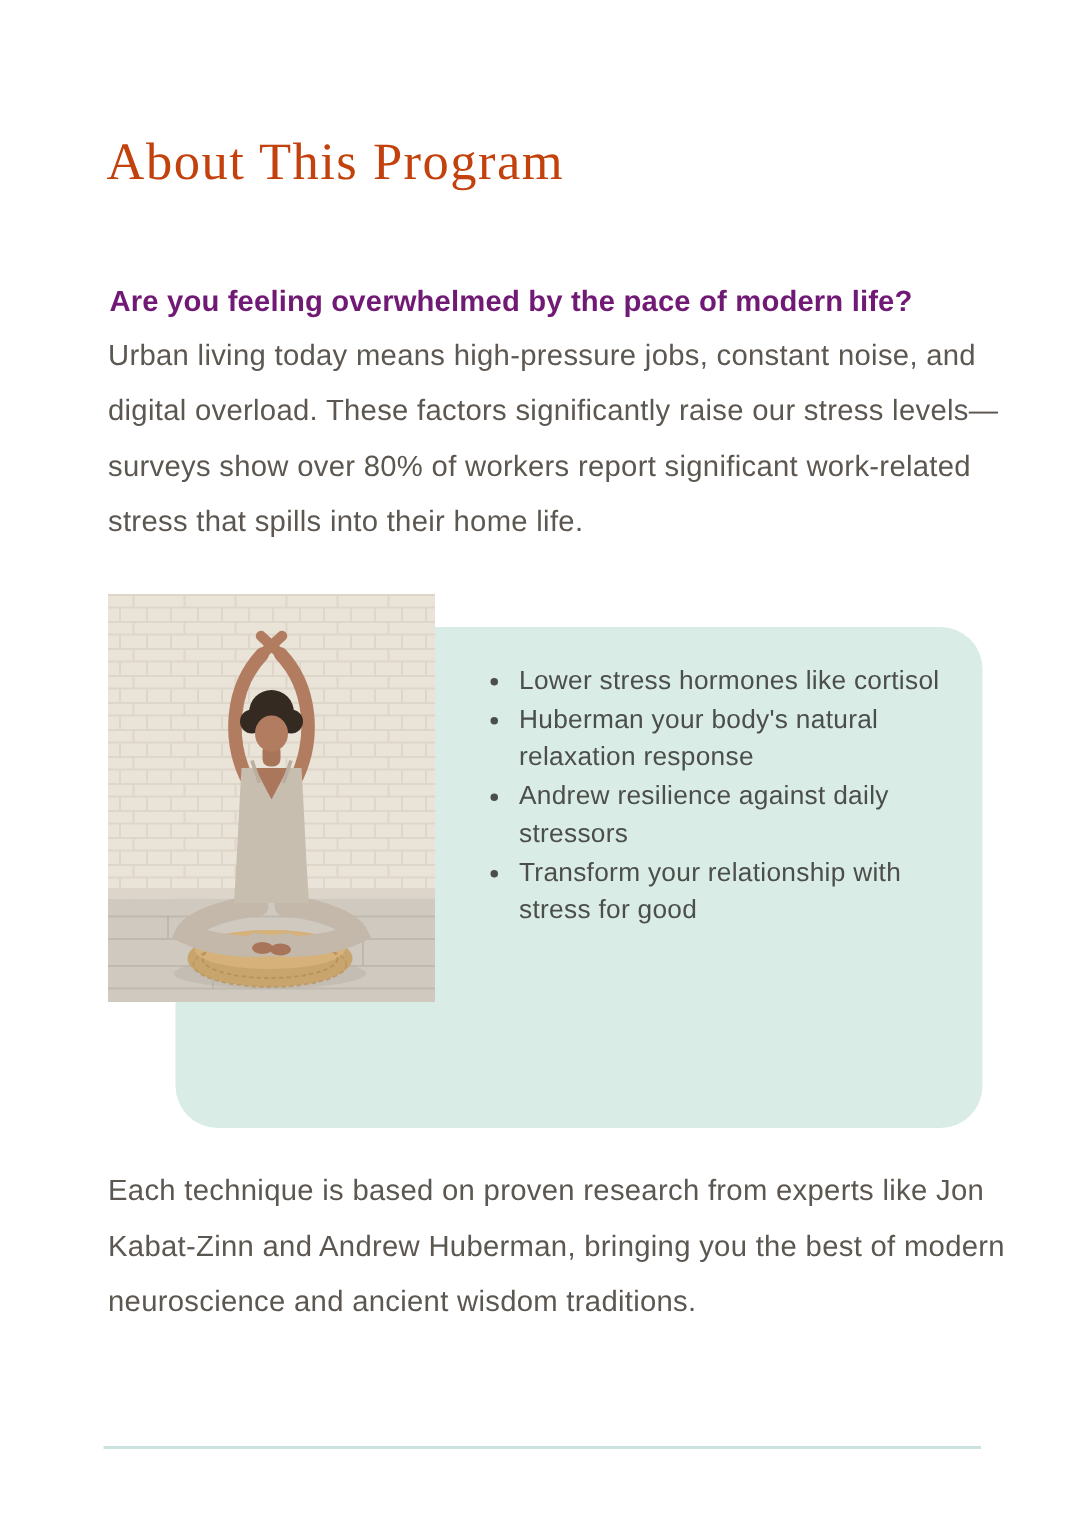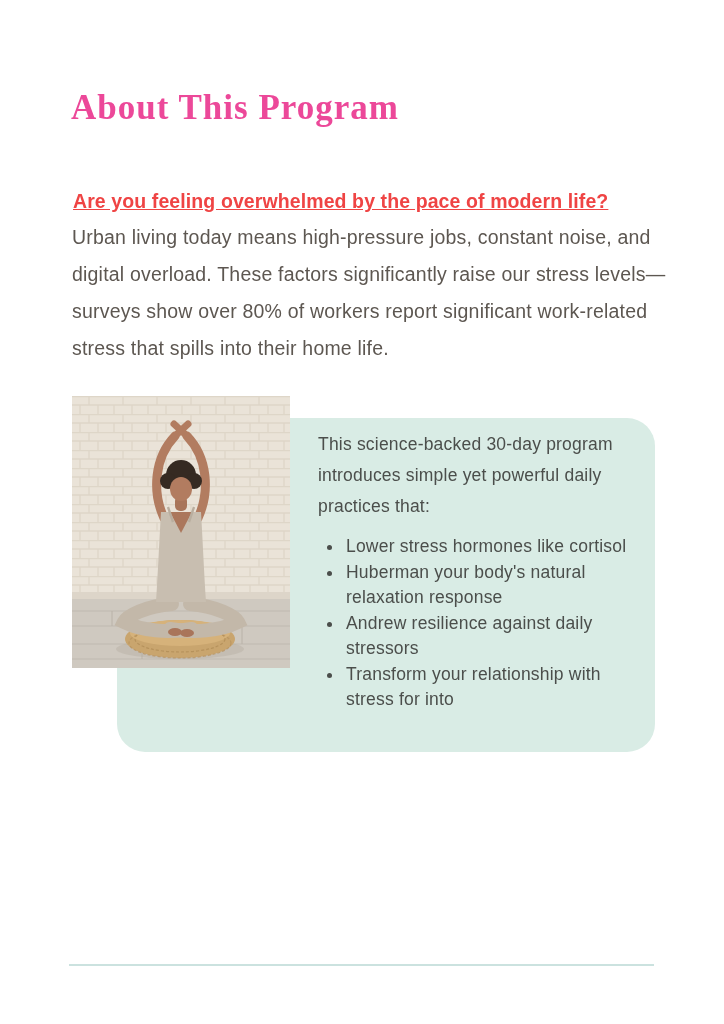--- a/index.html
+++ b/index.html
@@ -9,33 +9,32 @@
     font-family: "Liberation Sans", sans-serif;
     position: relative;
     overflow: hidden;
   }
   .page { position: absolute; inset: 0; }
 
   .title {
     position: absolute; left: 71px; top: 88px;
     margin: 0;
     font-family: "Liberation Serif", serif;
-    font-weight: 700;
+    font-weight: 400;
     font-size: 35px;
     letter-spacing: 1px;
-    color: #ec4899;
+    color: #c2410c;
   }
 
   .question {
     position: absolute; left: 73px; top: 190px;
     margin: 0; width: 610px;
     font-size: 19.5px; font-weight: 700;
     letter-spacing: 0.1px;
-    color: #ef4444;
-    text-decoration: underline;
+    color: #701a75;
   }
 
   .para {
     margin: 0;
     font-size: 19.5px;
     line-height: 37px;
     letter-spacing: 0.2px;
     color: #5d5751;
   }
   .intro   { position: absolute; left: 72px; top: 219px; width: 606px; }
@@ -134,25 +133,25 @@
 
       <rect x="103" y="100" width="12" height="15" rx="5" fill="#a9755a"></rect>
       <circle cx="109" cy="79" r="15" fill="#352a22"></circle>
       <circle cx="96" cy="85" r="8" fill="#352a22"></circle>
       <circle cx="122" cy="85" r="8" fill="#352a22"></circle>
       <ellipse cx="109" cy="93" rx="11" ry="12" fill="#b27c60"></ellipse>
     </svg>
   </figure>
 
   <div class="box-content">
-    <p class="box-lead">This science-backed 30-day program introduces simple yet powerful daily practices that:</p>
     <ul class="box-list">
       <li>Lower stress hormones like cortisol</li>
       <li>Huberman your body's natural relaxation response</li>
       <li>Andrew resilience against daily stressors</li>
-      <li>Transform your relationship with stress for into</li>
+      <li>Transform your relationship with stress for good</li>
     </ul>
   </div>
 
+  <p class="para closing">Each technique is based on proven research from experts like Jon Kabat-Zinn and Andrew Huberman, bringing you the best of modern neuroscience and ancient wisdom traditions.</p>
 
   <div class="divider"></div>
 
 </div>
 
 </body></html>

